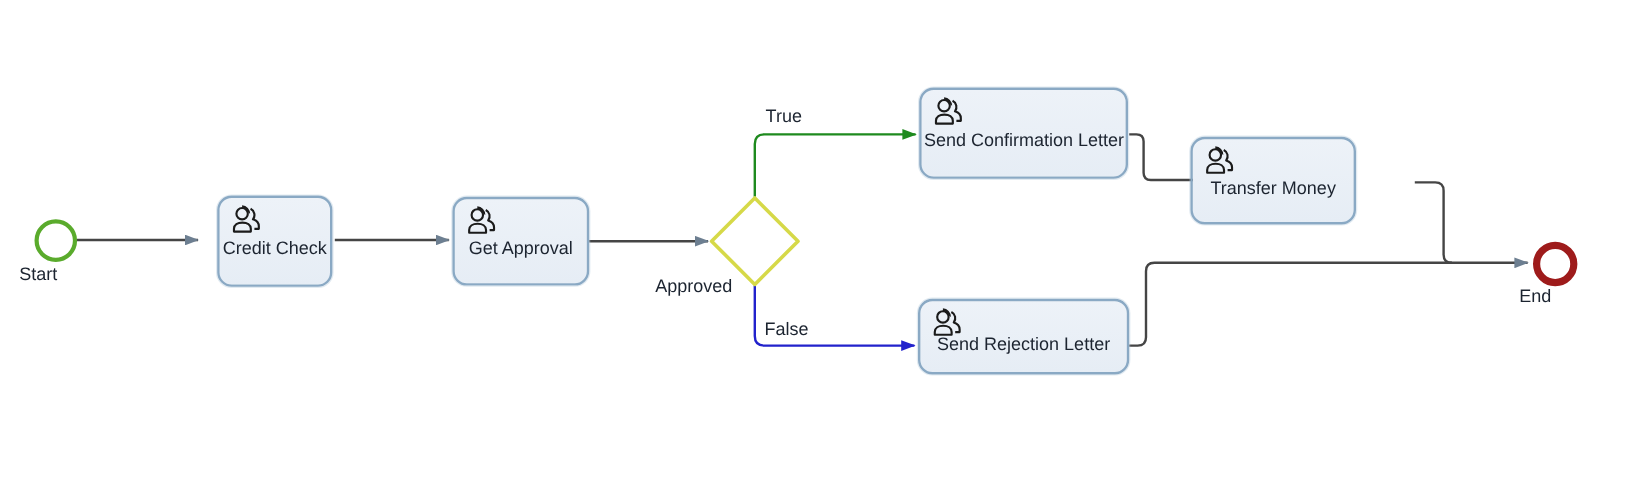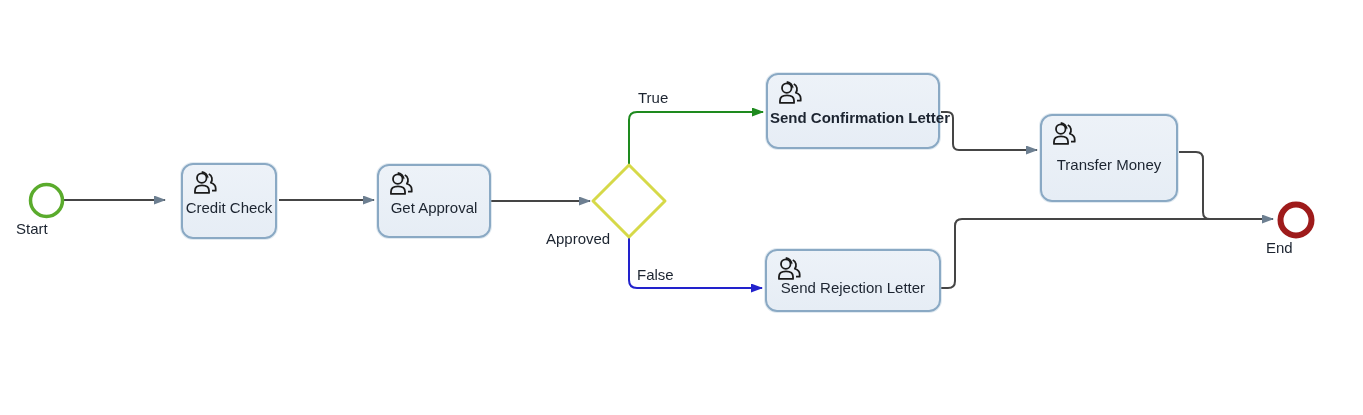--- a/index.html
+++ b/index.html
@@ -93,21 +93,21 @@
       <svg viewBox="0 0 22 21" fill="none" stroke="#1b1b1b" stroke-width="1.5" stroke-linejoin="round">
         <circle cx="8.7" cy="6.8" r="4"></circle>
         <path d="M8.7 2.6 a4.2 4.2 0 0 1 4 3.2 l1.6 1.1 a6 6 0 0 0 -5.6 -6.1 z" fill="#1b1b1b" stroke="none"></path>
         <path d="M3 19.3 v-1.9 c0 -2.9 2.6 -4.4 5.9 -4.4 s5.9 1.5 5.9 4.4 v1.9 z"></path>
         <path d="M14.6 3.3 a4.9 4.9 0 0 1 1.7 7.4 c2.7 0.9 4.1 2.5 4.1 4.8 v1.9 h-3.1"></path>
       </svg>
     </span>
     <span class="label">Get Approval</span>
   </div>
 
-  <div class="task" style="left:766px;top:73px;width:174px;height:76px;font-weight:bold;">
+  <div class="task" style="left:766px;top:73px;width:174px;height:76px;">
     <span class="icon">
       <svg viewBox="0 0 22 21" fill="none" stroke="#1b1b1b" stroke-width="1.5" stroke-linejoin="round">
         <circle cx="8.7" cy="6.8" r="4"></circle>
         <path d="M8.7 2.6 a4.2 4.2 0 0 1 4 3.2 l1.6 1.1 a6 6 0 0 0 -5.6 -6.1 z" fill="#1b1b1b" stroke="none"></path>
         <path d="M3 19.3 v-1.9 c0 -2.9 2.6 -4.4 5.9 -4.4 s5.9 1.5 5.9 4.4 v1.9 z"></path>
         <path d="M14.6 3.3 a4.9 4.9 0 0 1 1.7 7.4 c2.7 0.9 4.1 2.5 4.1 4.8 v1.9 h-3.1"></path>
       </svg>
     </span>
     <span class="label">Send Confirmation Letter</span>
   </div>
@@ -117,21 +117,21 @@
       <svg viewBox="0 0 22 21" fill="none" stroke="#1b1b1b" stroke-width="1.5" stroke-linejoin="round">
         <circle cx="8.7" cy="6.8" r="4"></circle>
         <path d="M8.7 2.6 a4.2 4.2 0 0 1 4 3.2 l1.6 1.1 a6 6 0 0 0 -5.6 -6.1 z" fill="#1b1b1b" stroke="none"></path>
         <path d="M3 19.3 v-1.9 c0 -2.9 2.6 -4.4 5.9 -4.4 s5.9 1.5 5.9 4.4 v1.9 z"></path>
         <path d="M14.6 3.3 a4.9 4.9 0 0 1 1.7 7.4 c2.7 0.9 4.1 2.5 4.1 4.8 v1.9 h-3.1"></path>
       </svg>
     </span>
     <span class="label">Send Rejection Letter</span>
   </div>
 
-  <div class="task" style="left:1040px;top:114px;width:138px;height:88px;">
+  <div class="task" style="left:992px;top:114px;width:138px;height:73px;">
     <span class="icon">
       <svg viewBox="0 0 22 21" fill="none" stroke="#1b1b1b" stroke-width="1.5" stroke-linejoin="round">
         <circle cx="8.7" cy="6.8" r="4"></circle>
         <path d="M8.7 2.6 a4.2 4.2 0 0 1 4 3.2 l1.6 1.1 a6 6 0 0 0 -5.6 -6.1 z" fill="#1b1b1b" stroke="none"></path>
         <path d="M3 19.3 v-1.9 c0 -2.9 2.6 -4.4 5.9 -4.4 s5.9 1.5 5.9 4.4 v1.9 z"></path>
         <path d="M14.6 3.3 a4.9 4.9 0 0 1 1.7 7.4 c2.7 0.9 4.1 2.5 4.1 4.8 v1.9 h-3.1"></path>
       </svg>
     </span>
     <span class="label">Transfer Money</span>
   </div>

